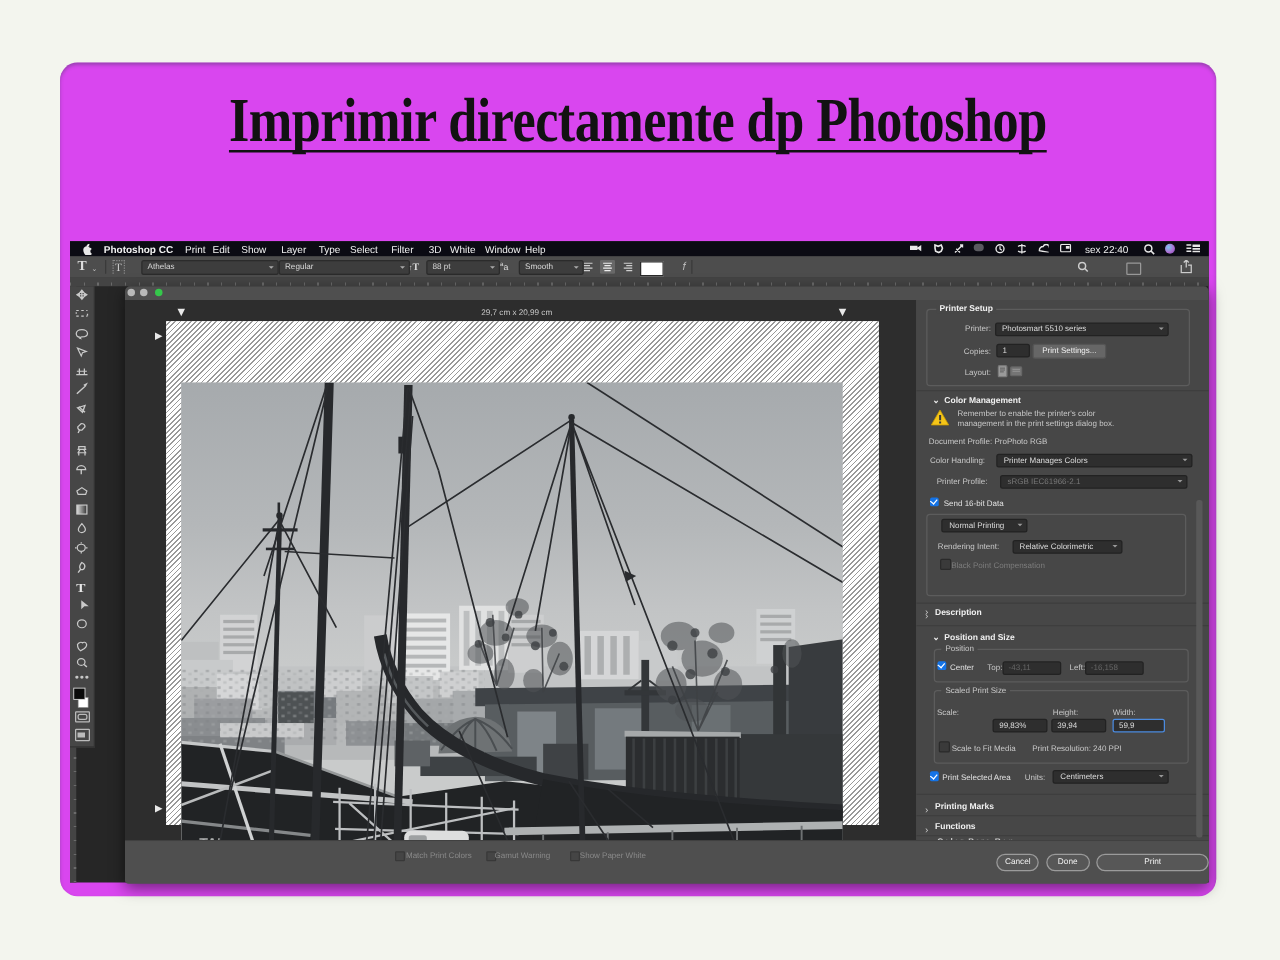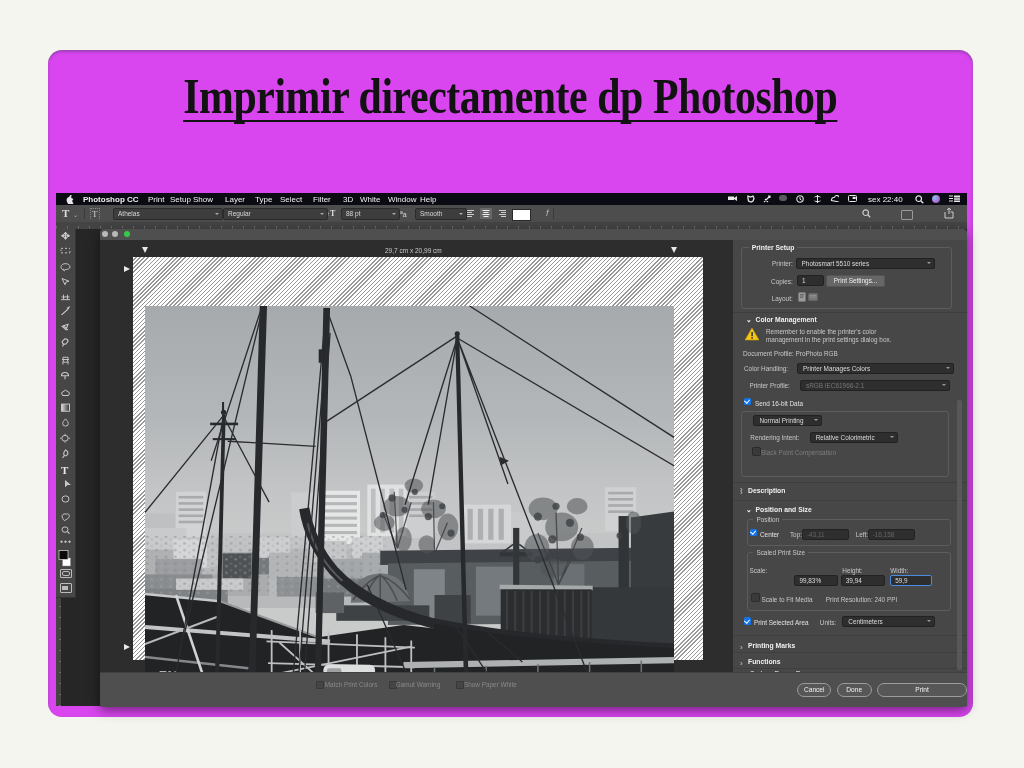--- a/index.html
+++ b/index.html
@@ -70,21 +70,21 @@
 <body>
 <div id="panel">
   <div id="title"><span class="inner"><u>Imprimir directamente dp Photoshop</u></span></div>
   <div id="shot">
     <div id="menubar">
       <svg class="mi" style="left:9.5px;top:2px;" width="8" height="9">
           <path d="M4.6 2.4c.5-.6 1.3-1 2-1 .1.8-.2 1.5-.6 2-.5.6-1.2 1-2 .9-.1-.7.2-1.4.6-1.9zM6.5 4.7c.8 0 1.5.4 1.9 1-.7.4-1.1 1-1.1 1.8 0 .9.5 1.6 1.2 1.9-.3.7-.8 1.4-1.4 1.4-.6 0-.8-.4-1.5-.4s-1 .4-1.5.4c-.7 0-1.3-.8-1.7-1.5C1.6 8 1.3 6.1 2 4.9c.4-.7 1.1-1.2 1.9-1.2.6 0 1.2.4 1.5.4.3 0 .7-.4 1.1-.4z" fill="#E8E8E8" transform="translate(-1,-1.5)"></path>
         </svg>
       <div class="mi" style="left:27px;font-weight:bold;">Photoshop CC</div>
       <div class="mi" style="left:92px;">Print</div>
-      <div class="mi" style="left:114px;">Setup</div>
+      <div class="mi" style="left:114px;">Edit</div>
       <div class="mi" style="left:137px;">Show</div>
       <div class="mi" style="left:169px;">Layer</div>
       <div class="mi" style="left:199px;">Type</div>
       <div class="mi" style="left:224px;">Select</div>
       <div class="mi" style="left:257px;">Filter</div>
       <div class="mi" style="left:287px;">3D</div>
       <div class="mi" style="left:304px;">White</div>
       <div class="mi" style="left:332px;">Window</div>
       <div class="mi" style="left:364px;">Help</div>
       <svg class="mi" style="left:672px;top:2.5px;" width="10" height="7">

